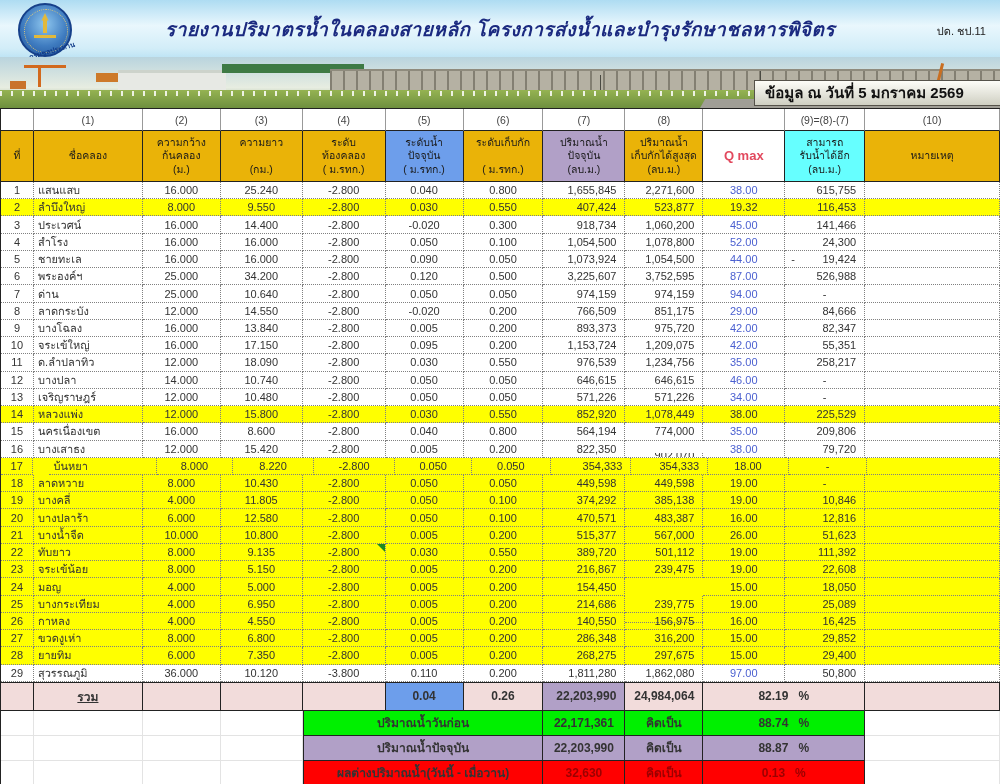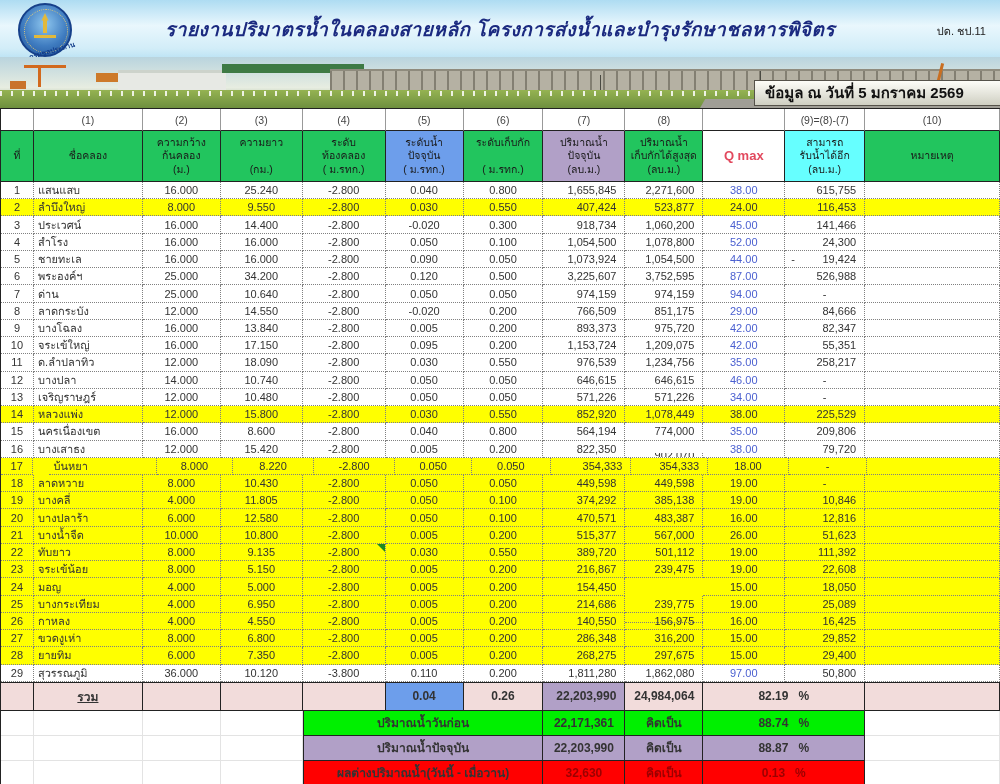--- a/index.html
+++ b/index.html
@@ -62,21 +62,21 @@
   .c{box-sizing:border-box;overflow:hidden;display:flex;align-items:center;
      font-size:11px;color:#333;}
   
   .numrow{height:22px;background:#fff;}
   .numrow .c{justify-content:center;border-right:1px solid #999;border-bottom:1px solid #222;
      font-size:10.5px;color:#444;}
   
   .hdrrow{height:51px;}
   .hdrrow .c{justify-content:center;text-align:center;white-space:pre-line;line-height:1.25;
      border-right:1px solid #222;border-bottom:1px solid #222;font-size:10.5px;color:#1a1a1a;}
-  .h-tan{background:#22c55e;} .h-blue{background:#6D9EEB;} .h-purple{background:#B1A0C7;}
+  .h-tan{background:#eab308;} .h-blue{background:#6D9EEB;} .h-purple{background:#B1A0C7;}
   .h-cyan{background:#66FFFF;} .h-qmax{background:#fff;font-size:13px!important;font-weight:bold;color:#e2495e!important;}
   
   .drow{height:17.24px;background:#fff;}
   .drow.yellow{background:#FFFF00;}
   .drow .c{border-right:1px dotted #808080;border-bottom:1px dotted #808080;}
   .a-c{justify-content:center;}
   .a-l{justify-content:flex-start;padding-left:4px;}
   .a-r{justify-content:flex-end;padding-right:8px;}
   .qblue{color:#4a5fd0;}
   .negcell{justify-content:space-between;padding-left:6px;padding-right:8px;}
@@ -193,21 +193,21 @@
       <div class="trow drow yellow">
         <div class="c a-c" style="width: 33px;">2</div>
         <div class="c a-l" style="width: 109px;">ลำบึงใหญ่</div>
         <div class="c a-c" style="width: 78px;">8.000</div>
         <div class="c a-c" style="width: 82px;">9.550</div>
         <div class="c a-c" style="width: 83px;">-2.800</div>
         <div class="c a-c" style="width: 78px;">0.030</div>
         <div class="c a-c" style="width: 80px;">0.550</div>
         <div class="c a-r" style="width: 82px;">407,424</div>
         <div class="c a-r" style="width: 78px;">523,877</div>
-        <div class="c a-c" style="width: 82px;">24.00</div>
+        <div class="c a-c" style="width: 82px;">19.32</div>
         <div class="c a-r" style="width: 80px;">116,453</div>
         <div class="c a-c" style="width: 135px;"></div>
       </div>
       <div class="trow drow">
         <div class="c a-c" style="width: 33px;">3</div>
         <div class="c a-l" style="width: 109px;">ประเวศน์</div>
         <div class="c a-c" style="width: 78px;">16.000</div>
         <div class="c a-c" style="width: 82px;">14.400</div>
         <div class="c a-c" style="width: 83px;">-2.800</div>
         <div class="c a-c" style="width: 78px;">-0.020</div>

